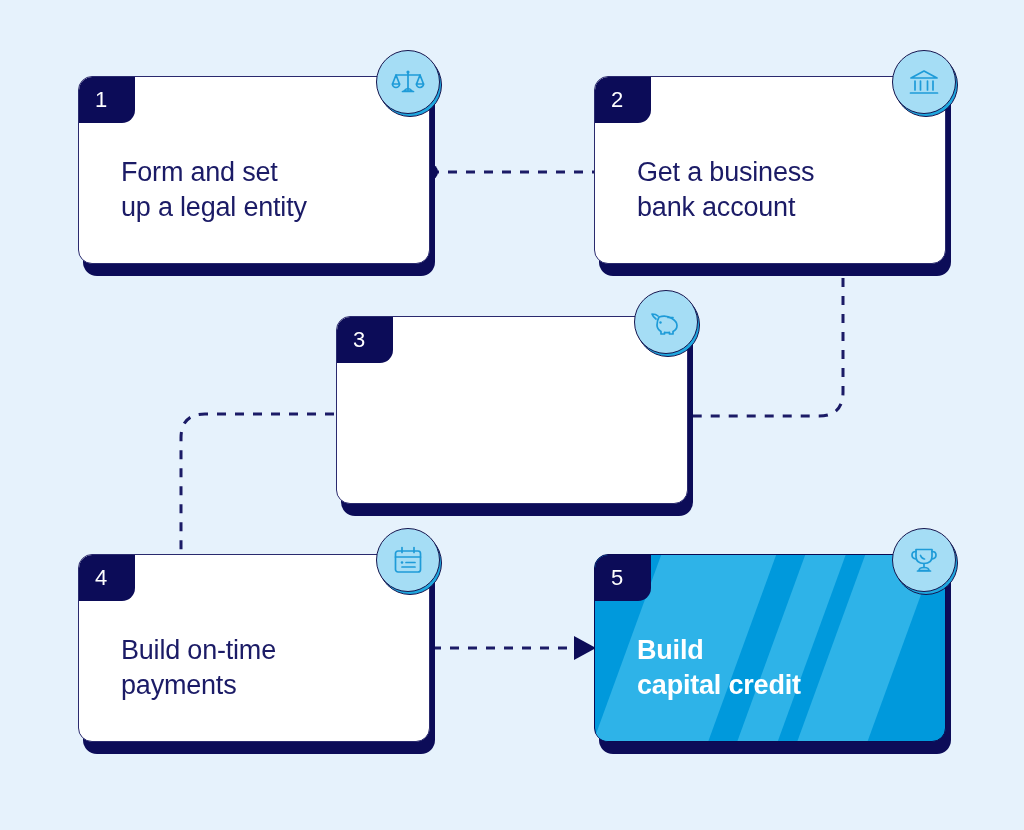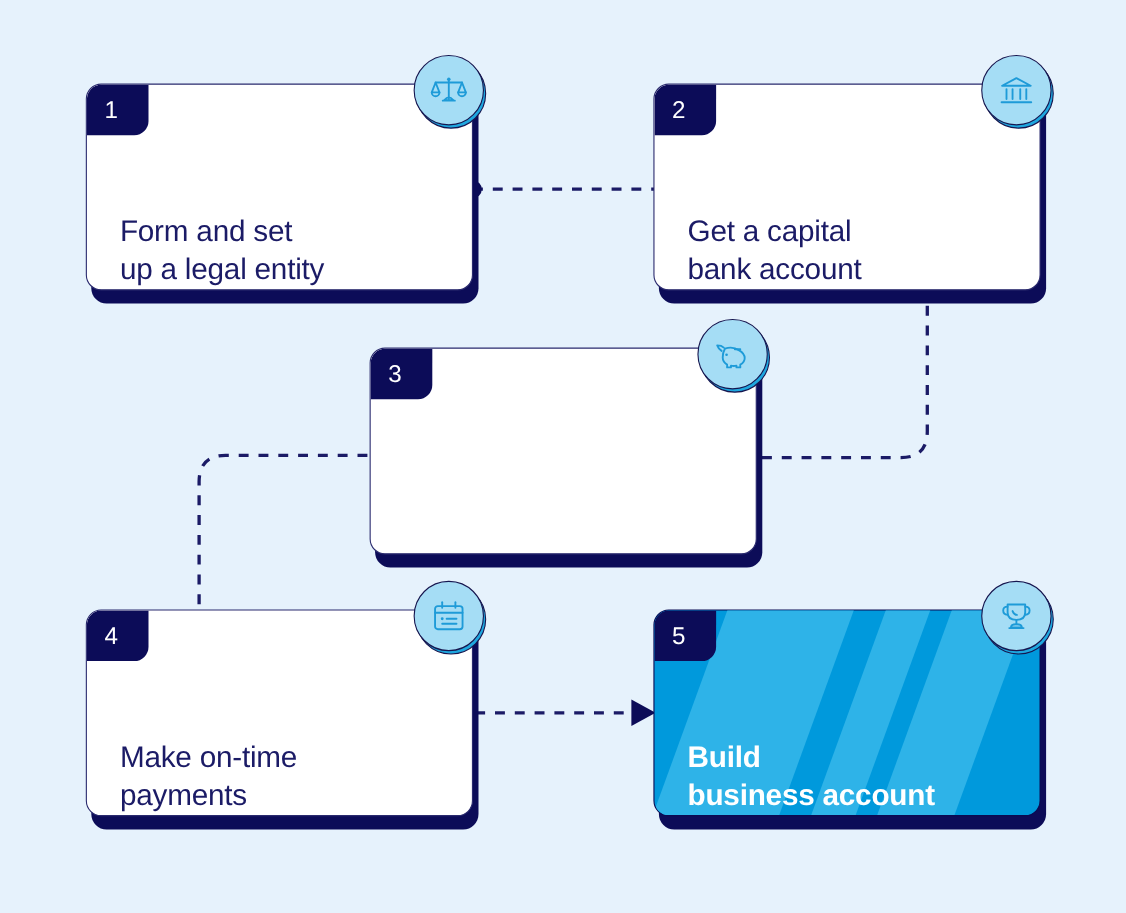--- a/index.html
+++ b/index.html
@@ -134,29 +134,28 @@
     box-sizing: border-box;
     display: flex;
     align-items: center;
     justify-content: center;
   }
   .icon-circle svg { display: block; }
 
   
   .card-text {
     position: absolute;
-    left: 30px;
+    left: 42px;
     right: 18px;
     top: 78px;
     color: #1B1B66;
     font-size: 27px;
     line-height: 1.28;
     white-space: pre-line;
     letter-spacing: -0.2px;
-    margin-top: 38px;
   }
   .card.highlight .card-text {
     color: #FFFFFF;
     font-weight: bold;
   }
 
   
   #card-1 { left: 78px;  top: 76px;  width: 352px; height: 188px; }
   #card-2 { left: 594px; top: 76px;  width: 352px; height: 188px; }
   #card-3 { left: 336px; top: 316px; width: 352px; height: 188px; }
@@ -203,21 +202,21 @@
           <line x1="11.5" y1="26.5" x2="22.5" y2="26.5"></line>
         </svg>
       </div>
     </div>
   </div>
 
   <div class="card" id="card-2">
     <div class="card-shadow"></div>
     <div class="card-body">
       <div class="badge">2</div>
-      <div class="card-text">Get a capital
+      <div class="card-text">Get a business
 bank account</div>
     </div>
     <div class="icon-circle">
       <div class="disc-back"></div>
       <div class="disc">
         <svg width="34" height="34" viewBox="0 0 34 34" fill="none" stroke="#1E9BD8" stroke-width="1.7" stroke-linecap="round" stroke-linejoin="round">
           <path d="M4 13 L17 6 L30 13 Z"></path>
           <line x1="8" y1="16" x2="8" y2="25"></line>
           <line x1="13.5" y1="16" x2="13.5" y2="25"></line>
           <line x1="20.5" y1="16" x2="20.5" y2="25"></line>
@@ -244,21 +243,21 @@
           <line x1="19" y1="12.5" x2="24" y2="12.5"></line>
         </svg>
       </div>
     </div>
   </div>
 
   <div class="card" id="card-4">
     <div class="card-shadow"></div>
     <div class="card-body">
       <div class="badge">4</div>
-      <div class="card-text">Make on-time
+      <div class="card-text">Build on-time
 payments</div>
     </div>
     <div class="icon-circle">
       <div class="disc-back"></div>
       <div class="disc">
         <svg width="34" height="34" viewBox="0 0 34 34" fill="none" stroke="#1E9BD8" stroke-width="1.7" stroke-linecap="round" stroke-linejoin="round">
           <rect x="4.5" y="8" width="25" height="21" rx="2.5"></rect>
           <line x1="4.5" y1="14" x2="29.5" y2="14"></line>
           <line x1="11" y1="4.5" x2="11" y2="9.5"></line>
           <line x1="23" y1="4.5" x2="23" y2="9.5"></line>
@@ -273,21 +272,21 @@
   <div class="card highlight" id="card-5">
     <div class="card-shadow"></div>
     <div class="card-body">
       <div class="stripes">
         <div class="stripe s1"></div>
         <div class="stripe s2"></div>
         <div class="stripe s3"></div>
       </div>
       <div class="badge">5</div>
       <div class="card-text">Build
-business account</div>
+capital credit</div>
     </div>
     <div class="icon-circle">
       <div class="disc-back"></div>
       <div class="disc">
         <svg width="34" height="34" viewBox="0 0 34 34" fill="none" stroke="#1E9BD8" stroke-width="1.7" stroke-linecap="round" stroke-linejoin="round">
           <path d="M9 6.5 h16 v7 q0 7 -8 7 q-8 0 -8 -7 Z"></path>
           <path d="M9 8.5 q-4 0 -4 3.5 q0 3.5 4 4"></path>
           <path d="M25 8.5 q4 0 4 3.5 q0 3.5 -4 4"></path>
           <line x1="17" y1="20.5" x2="17" y2="24.5"></line>
           <path d="M12 27.5 q0 -3 5 -3 q5 0 5 3 Z"></path>

